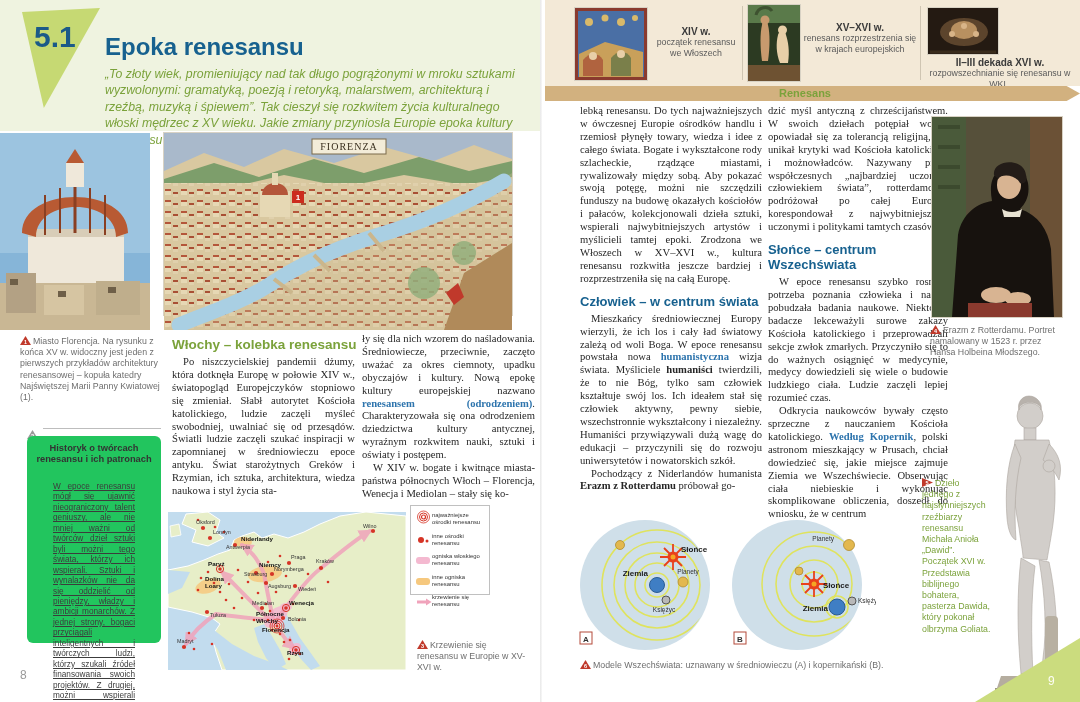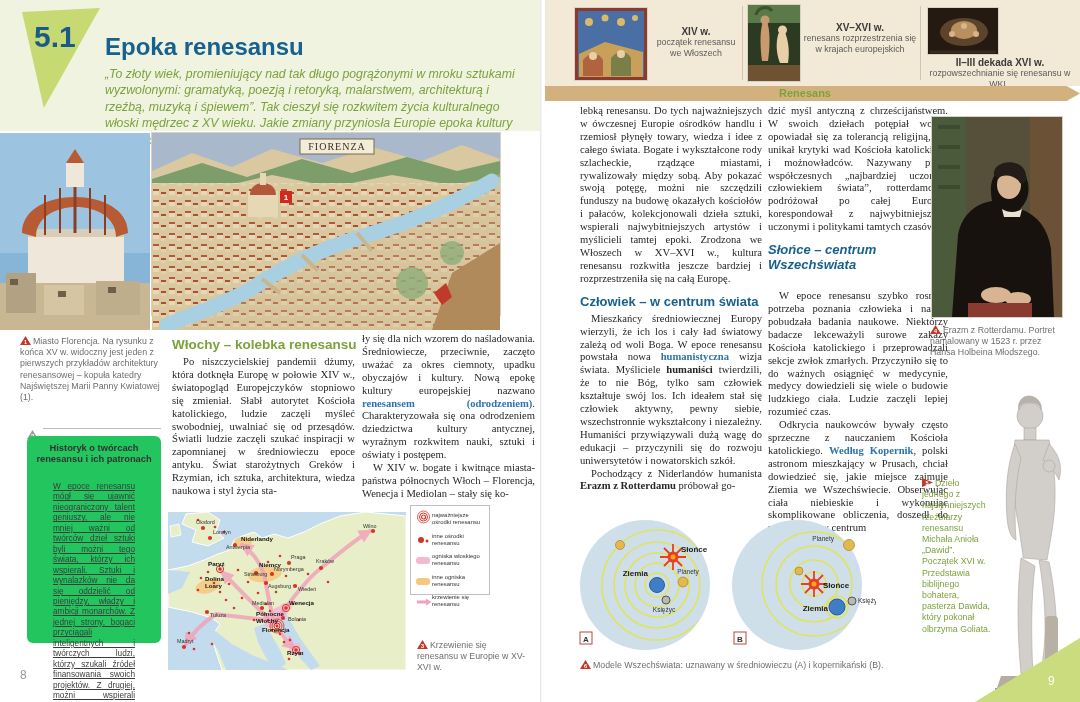--- a/index.html
+++ b/index.html
@@ -102,21 +102,21 @@
       <rect x="0" y="150" width="150" height="47" fill="#c9b794"></rect>
       <rect x="6" y="140" width="30" height="40" fill="#b3a184"></rect>
       <rect x="44" y="152" width="40" height="30" fill="#d6c5a2"></rect>
       <rect x="96" y="148" width="44" height="34" fill="#bfae8c"></rect>
       <rect x="10" y="146" width="8" height="6" fill="#6e5f48"></rect>
         <rect x="58" y="158" width="8" height="6" fill="#6e5f48"></rect>
         <rect x="108" y="154" width="8" height="6" fill="#6e5f48"></rect>
     </svg>
   </div>
 
-  <div class="abs imgframe" style="left:152px;top:133px;width:348px;height:182px;">
+  <div class="abs imgframe" style="left:164px;top:133px;width:348px;height:182px;">
     <svg width="348" height="197" viewBox="0 0 348 197">
       <rect width="348" height="197" fill="#d9c8a0"></rect>
       <path d="M0,38 L40,20 L80,34 L120,16 L170,30 L220,14 L270,28 L310,12 L348,26 L348,0 L0,0 Z" fill="#a9b9cb"></path>
       <path d="M0,46 L50,30 L95,44 L150,26 L200,40 L255,24 L305,38 L348,28 L348,44 L300,52 L240,42 L180,54 L120,42 L60,56 L0,52 Z" fill="#7d9e6b"></path>
       <pattern id="roofs" width="16" height="11" patternUnits="userSpaceOnUse">
         <rect width="16" height="11" fill="#d9c8a0"></rect>
         <rect x="1" y="2" width="6" height="5" fill="#e6d8b4"></rect>
         <rect x="1" y="1" width="6" height="2" fill="#b4563a"></rect>
         <rect x="9" y="5" width="5" height="4" fill="#e0d0ac"></rect>
         <rect x="9" y="4" width="5" height="2" fill="#a94f34"></rect>
@@ -399,21 +399,21 @@
 
   <div class="abs" style="left:580px;top:105px;width:182px;">
     <p class="body">lebką renesansu. Do tych najważniejszych w ówczesnej Europie ośrodków handlu i rzemiosł płynęły towary, wiedza i idee z całego świata. Bogate i wykształcone rody szlacheckie, rządzące miastami, rywalizowały między sobą. Aby pokazać swoją potęgę, możni nie szczędzili funduszy na budowę okazałych kościołów i pałaców, kolekcjonowali dzieła sztuki, wspierali najwybitniejszych artystów i myślicieli tamtej epoki. Zrodzona we Włoszech w XV–XVI w., kultura renesansu rozkwitła jeszcze bardziej i rozprzestrzeniła się na całą Europę.</p>
     <div class="h-blue" style="margin:8px 0 4px 0;">Człowiek – w centrum świata</div>
     <p class="body indent"><span>Mieszkańcy średniowiecznej Europy wierzyli, że ich los i cały ład światowy zależą od woli Boga. W epoce renesansu powstała nowa </span><span class="term">humanistyczna</span><span> wizja świata. Myśliciele </span><span class="b">humaniści</span><span> twierdzili, że to nie Bóg, tylko sam człowiek kształtuje swój los. Ich ideałem stał się człowiek aktywny, pewny siebie, wszechstronnie wykształcony i niezależny. Humaniści przywiązywali dużą wagę do edukacji – przyczynili się do rozwoju uniwersytetów i nowatorskich szkół.</span></p>
     <p class="body indent"><span>Pochodzący z Niderlandów humanista </span><span class="b">Erazm z Rotterdamu</span><span> próbował go-</span></p>
   </div>
 
   <div class="abs" style="left:768px;top:105px;width:180px;">
     <p class="body">dzić myśl antyczną z chrześcijaństwem. W swoich dziełach potępiał wojny, opowiadał się za tolerancją religijną, nie unikał krytyki wad Kościoła katolickiego i możnowładców. Nazywany przez współczesnych „najbardziej uczonym człowiekiem świata”, rotterdamczyk podróżował po całej Europie, korespondował z najwybitniejszymi uczonymi i politykami tamtych czasów.</p>
-    <div class="h-blue" style="margin:8px 0 18px 0;font-style:italic;">Słońce – centrum Wszechświata</div>
+    <div class="h-blue" style="margin:8px 0 4px 0;">Słońce – centrum Wszechświata</div>
     <p class="body indent">W epoce renesansu szybko rosnąca potrzeba poznania człowieka i natury pobudzała badania naukowe. Niektórzy badacze lekceważyli surowe zakazy Kościoła katolickiego i przeprowadzali sekcje zwłok zmarłych. Przyczyniło się to do ważnych osiągnięć w medycynie, medycy dowiedzieli się wiele o budowie ludzkiego ciała. Ludzie zaczęli lepiej rozumieć czas.</p>
     <p class="body indent"><span>Odkrycia naukowców bywały często sprzeczne z nauczaniem Kościoła katolickiego. </span><span class="term">Według Kopernik</span><span>, polski astronom mieszkający w Prusach, chciał dowiedzieć się, jakie miejsce zajmuje Ziemia we Wszechświecie. Obserwując ciała niebieskie i wykonując skomplikowane obliczenia, doszedł do wniosku, że w centrum</span></p>
   </div>
 
   <div class="abs imgframe" style="left:932px;top:117px;width:130px;height:200px;">
     <svg width="130" height="200" viewBox="0 0 130 200">
       <rect width="130" height="200" fill="#56503a"></rect>
       <rect x="0" y="0" width="34" height="200" fill="#4a5a3a"></rect>
       <path d="M6,10 L28,10 M6,30 L28,30 M6,50 L28,50 M6,70 L28,70" stroke="#3c4a2e" stroke-width="4"></path>
       <rect x="98" y="0" width="32" height="200" fill="#6b5136"></rect>

